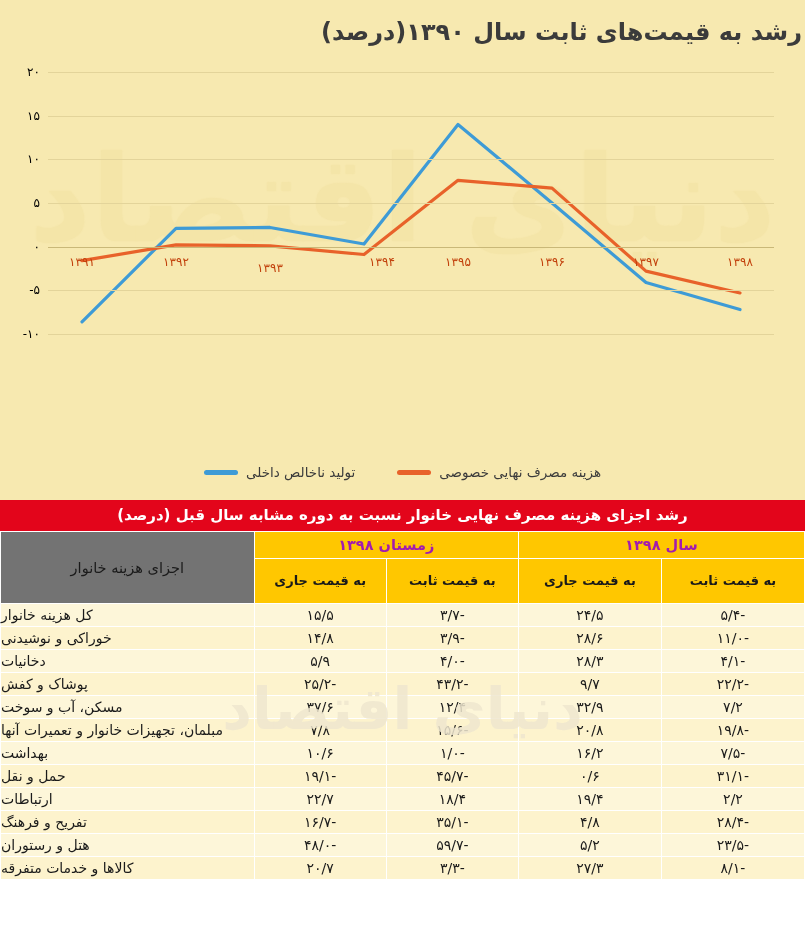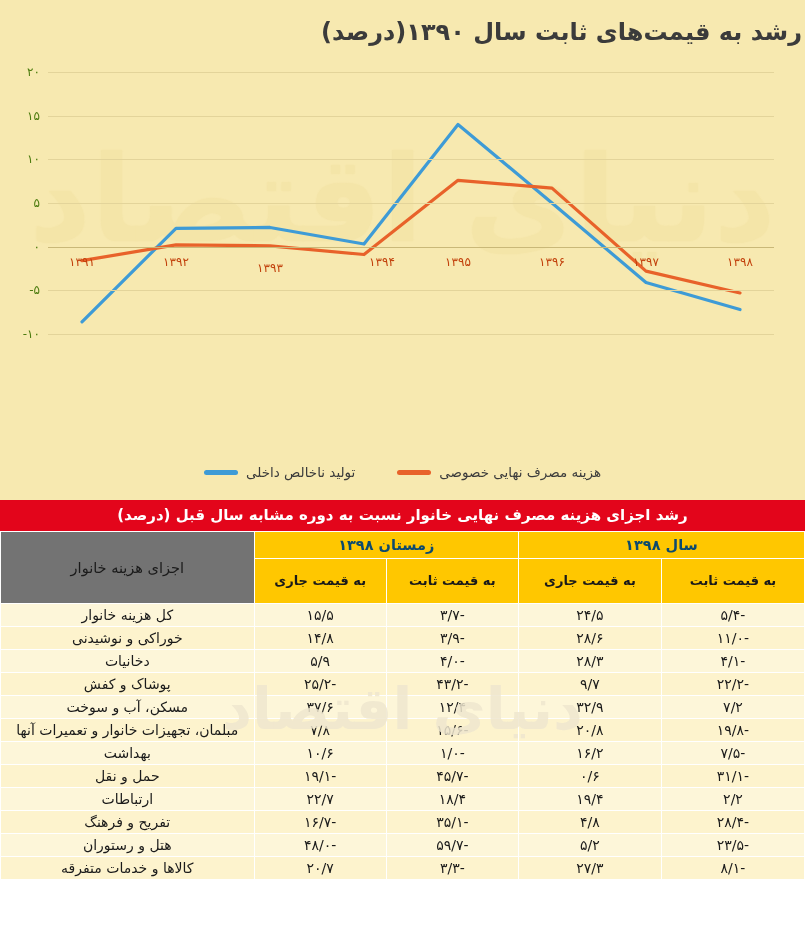--- a/index.html
+++ b/index.html
@@ -69,21 +69,21 @@
     left: 0;
     width: 100%;
     border-top: 1px solid #e3d49a;
   }
   .ytick {
     position: absolute;
     right: 100%;
     margin-right: 8px;
     transform: translateY(-50%);
     font-size: 12px;
-    color: #4d7c0f;
+    color: #000000;
     white-space: nowrap;
     direction: ltr;
   }
   .axis-zero {
     position: absolute;
     left: 0;
     width: 100%;
     border-top: 1px solid #c9b878;
   }
   .xtick {
@@ -147,21 +147,21 @@
     border-collapse: collapse;
     direction: rtl;
     table-layout: fixed;
   }
   table.data th, table.data td {
     border: 1px solid #ffffff;
     padding: 0;
   }
   .hdr-group {
     background: #ffc700;
-    color: #0c4a6e;
+    color: #a21caf;
     font-size: 14.5px;
     font-weight: bold;
     text-align: center;
     height: 26px;
   }
   .hdr-sub {
     background: #ffc700;
     color: #1a1a1a;
     font-size: 13px;
     font-weight: bold;
@@ -174,21 +174,21 @@
     color: #1a1a1a;
     font-size: 14.5px;
     font-weight: normal;
     text-align: center;
     vertical-align: middle;
   }
   td.cat {
     background: #fdf6d9;
     font-size: 14px;
     color: #1a1a1a;
-    text-align: center;
+    text-align: left;
     padding: 3px 10px 4px 4px;
     height: 22px;
   }
   td.val {
     background: #fdf6d9;
     font-size: 14px;
     color: #1a1a1a;
     text-align: center;
     padding: 3px 0 4px 0;
     height: 22px;

